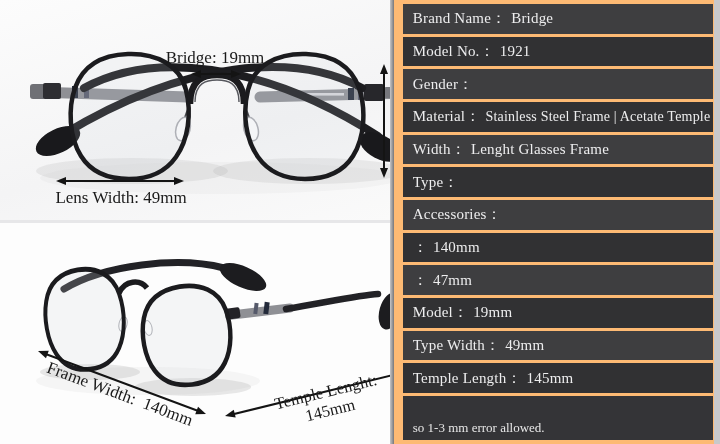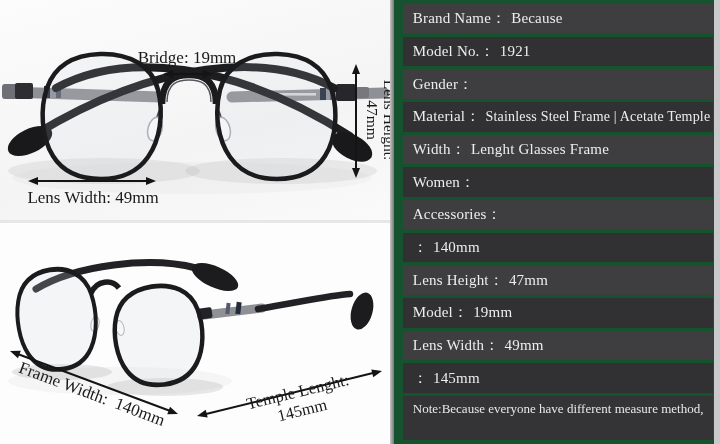--- a/index.html
+++ b/index.html
@@ -4,37 +4,37 @@
 <style>
   html,body{margin:0;padding:0;background:#ffffff;}
   .stage{
     position:relative; width:720px; height:444px; overflow:hidden;
     display:flex; flex-direction:row;
     font-family:"Liberation Serif", serif;
     background:#ffffff;
   }
   
   .photos{width:390px; height:444px; display:flex; flex-direction:column; position:relative;}
-  .photo{position:relative; overflow:hidden;}
+  .photo{position:relative; overflow:hidden;padding-left:28px;}
   .photo-top{height:220px; background:linear-gradient(165deg,#fcfcfc 0%,#f4f4f5 60%,#fafafa 100%);}
   .photo-divider{height:3px; background:#e7e7e9;}
   .photo-bottom{height:221px; background:#fdfdfd;}
   .photo svg{display:block;}
   .ann{fill:#1a1a1a; white-space:pre;}
   .f17{font-size:17px;}
   .f16{font-size:16.5px;}
   .f15{font-size:15.5px;}
   .dim-line{stroke:#141414; stroke-width:2;}
   .dim-head{fill:#141414;}
   
   .mid-strip{width:4px; height:444px; background:linear-gradient(90deg,#c6c6c8,#77777a);}
   .right-strip{width:6px; height:444px; background:#c9c9cb;}
   
   .panel{
-    width:340px; height:444px; background:#14532d; box-sizing:border-box;
+    width:340px; height:444px; background:#fdba74; box-sizing:border-box;
     display:flex; flex-direction:column; gap:3px; padding:4px 1px 4px 9px;
   }
   .spec-row{
     flex:1 1 auto; display:flex; align-items:center; padding-left:10px;
     color:#ededee; font-size:15px; letter-spacing:.2px; white-space:nowrap; overflow:hidden;
   }
   .spec-row:nth-child(odd){background:#3e3e40;}
   .spec-row:nth-child(even){background:#313133;}
   .spec-row .colon{margin-right:5px;}
   .spec-row .val{}
@@ -183,21 +183,21 @@
       </svg>
     </div>
   </div>
 
   <div class="mid-strip"></div>
 
   <aside class="panel">
     <div class="spec-row">
       <span class="lbl">Brand Name</span>
         <span class="colon">：</span>
-        <span class="val">Because</span>
+        <span class="val">Bridge</span>
     </div>
     <div class="spec-row">
       <span class="lbl">Model No.</span>
         <span class="colon">：</span>
         <span class="val">1921</span>
     </div>
     <div class="spec-row">
       <span class="lbl">Gender</span>
         <span class="colon">：</span>
     </div>
@@ -205,49 +205,50 @@
       <span class="lbl">Material</span>
         <span class="colon">：</span>
         <span class="val small">Stainless Steel Frame | Acetate Temple</span>
     </div>
     <div class="spec-row">
       <span class="lbl">Width</span>
         <span class="colon">：</span>
         <span class="val">Lenght Glasses Frame</span>
     </div>
     <div class="spec-row">
-      <span class="lbl">Women</span>
+      <span class="lbl">Type</span>
         <span class="colon">：</span>
     </div>
     <div class="spec-row">
       <span class="lbl">Accessories</span>
         <span class="colon">：</span>
     </div>
     <div class="spec-row">
         <span class="colon">：</span>
         <span class="val">140mm</span>
     </div>
     <div class="spec-row">
-      <span class="lbl">Lens Height</span>
         <span class="colon">：</span>
         <span class="val">47mm</span>
     </div>
     <div class="spec-row">
       <span class="lbl">Model</span>
         <span class="colon">：</span>
         <span class="val">19mm</span>
     </div>
     <div class="spec-row">
-      <span class="lbl">Lens Width</span>
+      <span class="lbl">Type Width</span>
         <span class="colon">：</span>
         <span class="val">49mm</span>
     </div>
     <div class="spec-row">
+      <span class="lbl">Temple Length</span>
         <span class="colon">：</span>
         <span class="val">145mm</span>
     </div>
     <div class="note-row">
-      <span>Note:Because everyone have different measure method,</span><br>
+      <br>
+      <span>so 1-3 mm error allowed.</span>
     </div>
   </aside>
 
   <div class="right-strip"></div>
 </div>
 
 </body></html>

